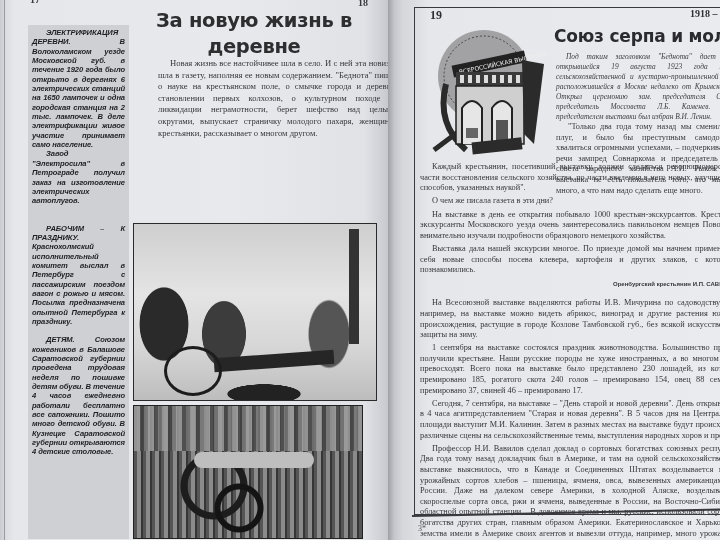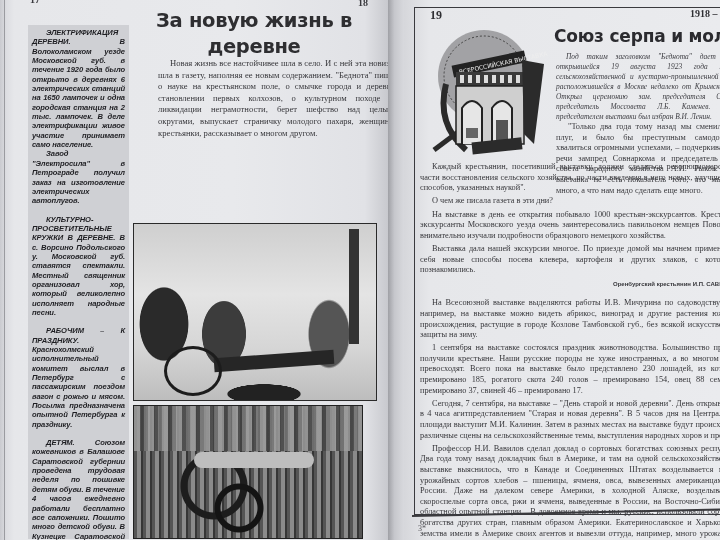--- a/index.html
+++ b/index.html
@@ -164,21 +164,20 @@
 
 <div class="page-left">
   <div class="edge-line"></div>
   <div class="page-number">17</div>
   <div class="page-number-right">18</div>
 
   <div class="sidebar">
     <p>ЭЛЕКТРИФИКАЦИЯ ДЕРЕВНИ. В Волоколамском уезде Московской губ. в течение 1920 года было открыто в деревнях 6 электрических станций на 1650 лампочек и одна городская станция на 2 тыс. лампочек. В деле электрификации живое участие принимает само население.</p>
     <p>Завод "Электросила" в Петрограде получил заказ на изготовление электрических автоплугов.</p>
     <div class="gap"></div>
-    <p>КУЛЬТУРНО-ПРОСВЕТИТЕЛЬНЫЕ КРУЖКИ В ДЕРЕВНЕ. В с. Ворсино Подольского у. Московской губ. ставятся спектакли. Местный священник организовал хор, который великолепно исполняет народные песни.</p>
     <div class="gap"></div>
     <p>РАБОЧИМ – К ПРАЗДНИКУ. Краснохолмский исполнительный комитет выслал в Петербург с пассажирским поездом вагон с рожью и мясом. Посылка предназначена опытной Петербурга к празднику.</p>
     <div class="gap"></div>
     <p>ДЕТЯМ. Союзом кожевников в Балашове Саратовской губернии проведена трудовая неделя по пошивке детям обуви. В течение 4 часов ежедневно работали бесплатно все сапожники. Пошито много детской обуви. В Кузнецке Саратовской губернии открываются 4 детские столовые.</p>
 
   </div>
 
   <h1 class="article-left-title">За новую жизнь в деревне</h1>
   <div class="article-left-body">
     <p>Новая жизнь все настойчивее шла в село. И с ней эта новизна шла в газету, наполняя ее новым содержанием. "Беднота" пишет о науке на крестьянском поле, о смычке города и деревни, становлении первых колхозов, о культурном походе по ликвидации неграмотности, берет шефство над целыми округами, выпускает страничку молодого пахаря, женщины-крестьянки, рассказывает о многом другом.</p>

